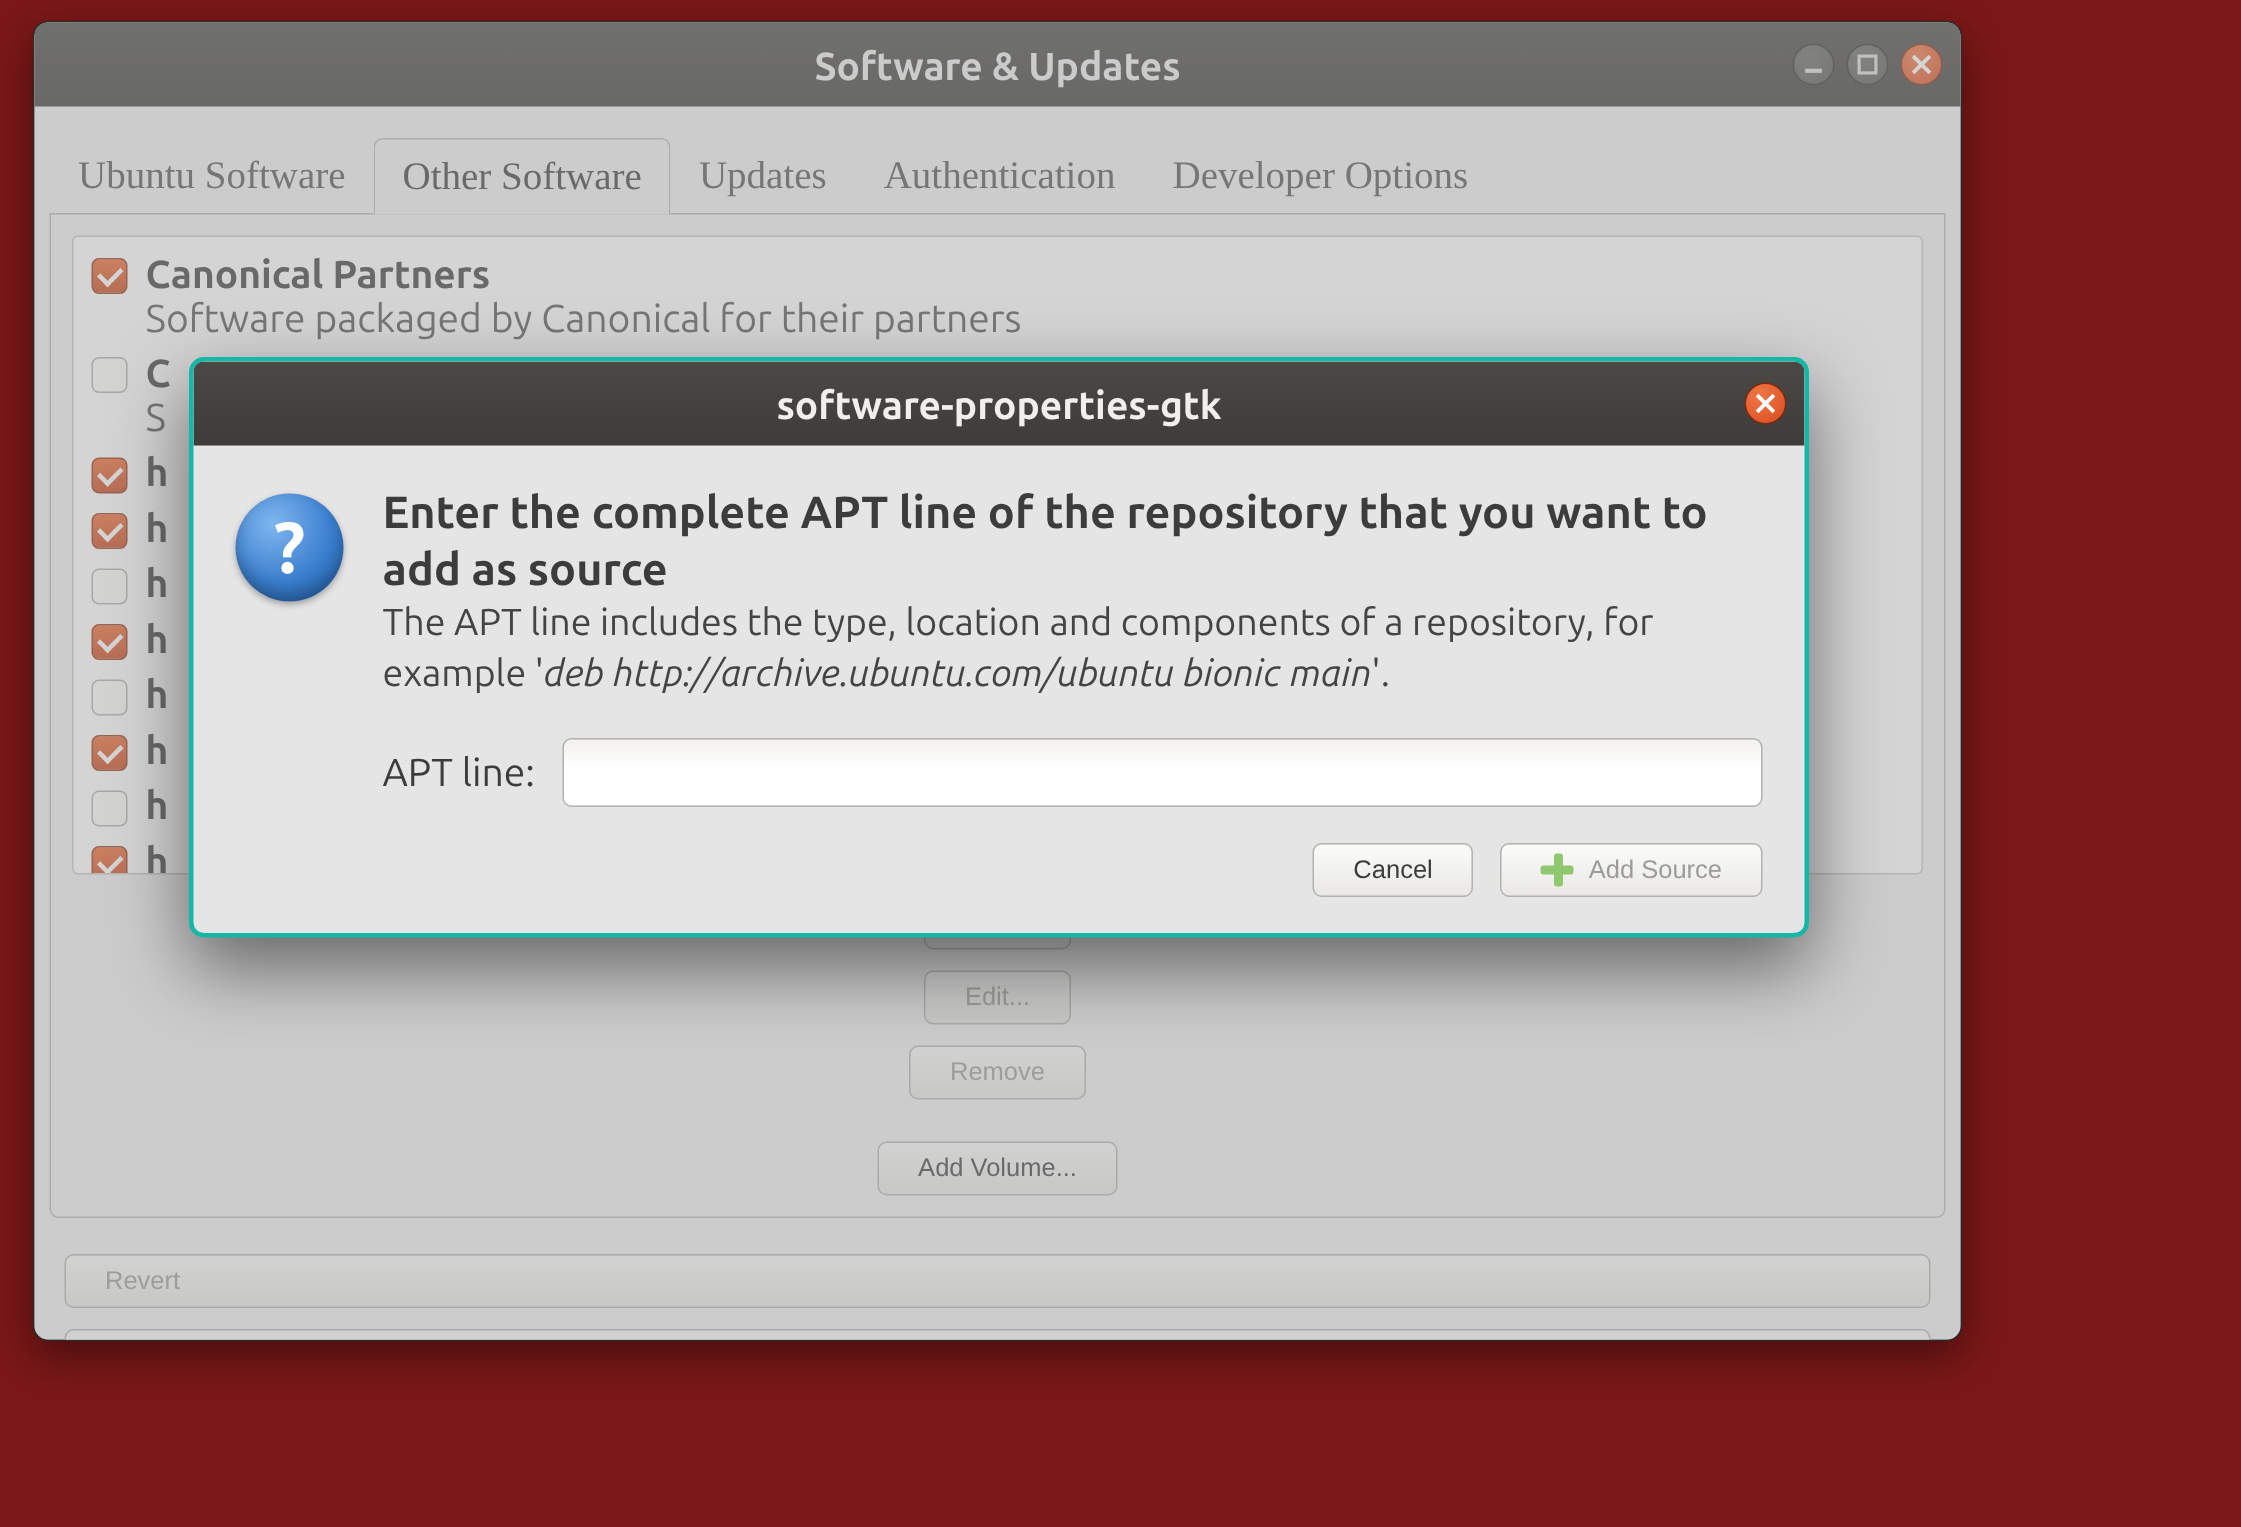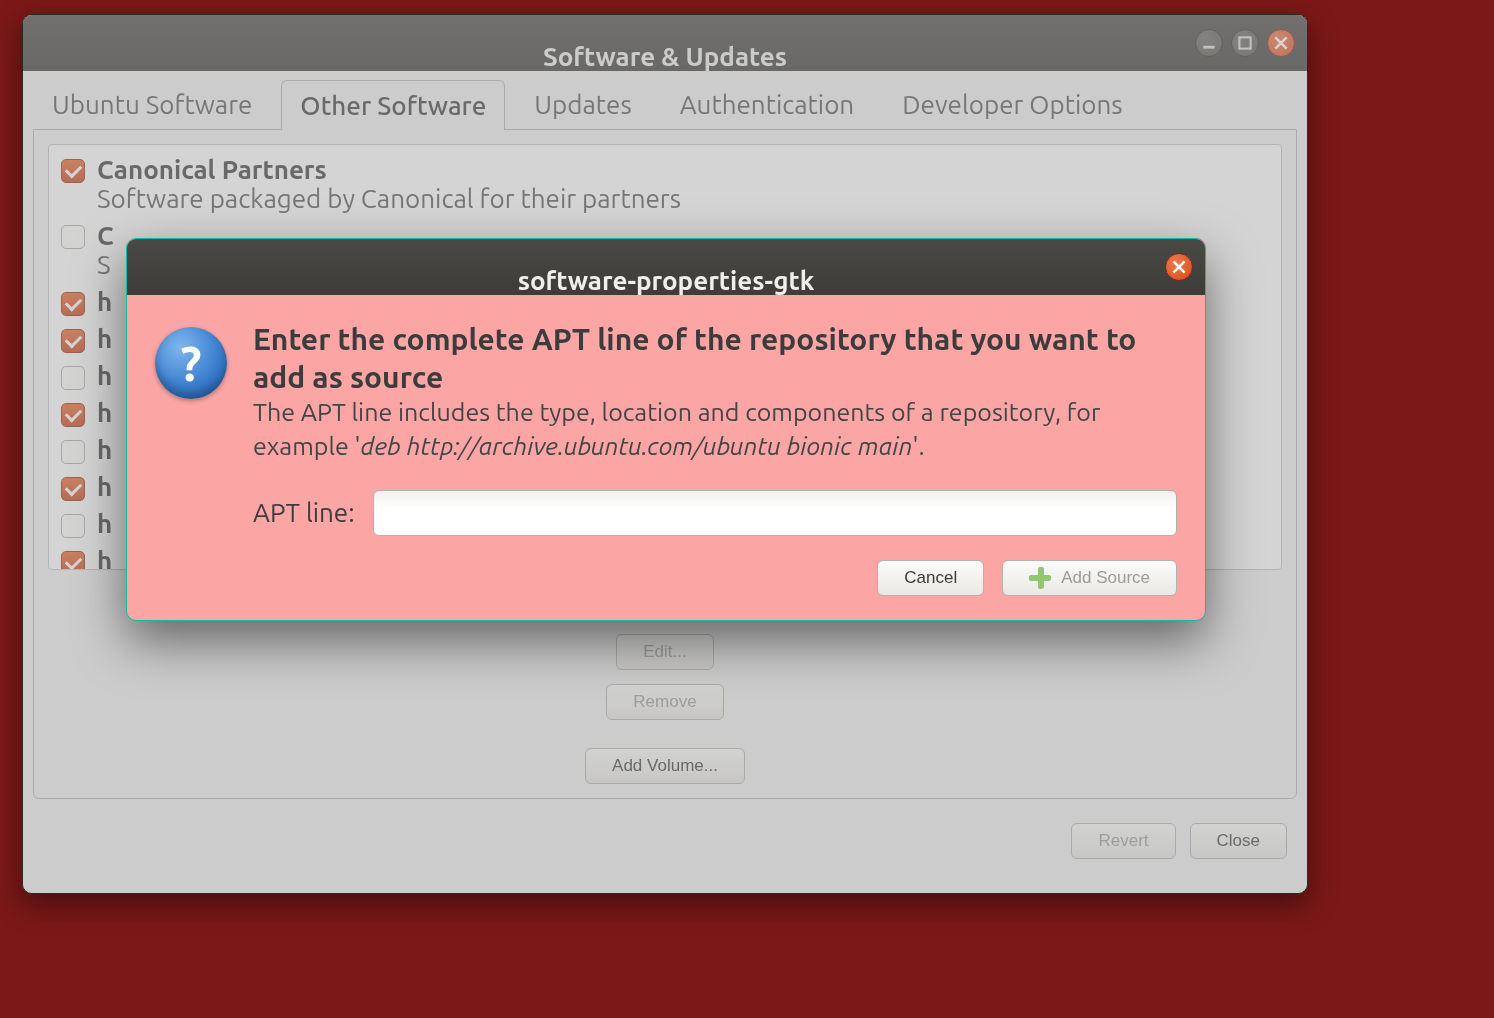--- a/index.html
+++ b/index.html
@@ -22,21 +22,21 @@
     width: 1286px; height: 880px;
     background: #f2f1f0;
     border: 1px solid #2a2a2a;
     border-radius: 10px;
     box-shadow: 0 10px 30px rgba(0,0,0,.45);
     overflow: hidden;
   }
   .titlebar {
     height: 56px;
     background: linear-gradient(#4a4946, #3d3c39);
-    display: flex; align-items: flex-end; justify-content: center;
+    display: flex; align-items: center; justify-content: center;
     position: relative;
     color: #f0efee;
     font-weight: 600;
   }
   .titlebar .win-controls {
     position: absolute; right: 12px; top: 50%; transform: translateY(-50%);
     display: flex; gap: 8px;
   }
   .win-btn {
     width: 28px; height: 28px; border-radius: 50%;
@@ -47,22 +47,23 @@
   }
   .win-btn.close {
     background: radial-gradient(circle at 35% 30%, #f07746, #d94b1e);
     border-color: #7a2a10;
   }
   .win-btn svg { width: 14px; height: 14px; }
 
   
   .tabs {
     display: flex; align-items: flex-end;
-    padding: 8px 10px 0 10px;
-    gap: 10px;
+    padding: 20px 10px 0 10px;
+    gap: 0;
+    font-family: Liberation Serif, serif;
   }
   .tab {
     padding: 10px 18px;
     border: 1px solid transparent;
     border-bottom: none;
     border-radius: 6px 6px 0 0;
     color: #555;
     white-space: nowrap;
   }
   .tab.active {
@@ -133,36 +134,37 @@
     border-radius: 6px;
     color: #3c3c3c;
     display: flex; align-items: center; gap: 10px;
     font-size: 17px;
   }
   .gtk-button.disabled { color: #9c9b97; }
 
   .main-footer {
     display:flex; justify-content:flex-end; gap: 14px;
     padding: 14px 20px 18px 20px;
+    flex-direction: column;
   }
 
   
   .dim {
     position:absolute; inset:0;
     background: rgba(160,160,160,0.45);
     pointer-events:none;
   }
 
   
   .dialog {
     position: absolute;
     top: 238px; left: 126px;
     width: 1080px;
-    background: #fca5a5;
-    border: 1px solid #14b8a6;
+    background: #e5e5e5;
+    border: 3px solid #14b8a6;
     border-radius: 10px;
     box-shadow: 0 20px 50px rgba(0,0,0,.5);
     overflow: hidden;
   }
   .dialog .titlebar { height: 56px; }
   .dialog-body {
     display:flex; padding: 26px 28px 10px 28px; gap: 26px;
   }
   .info-icon {
     width: 72px; height: 72px; flex:none; margin-top: 6px;

